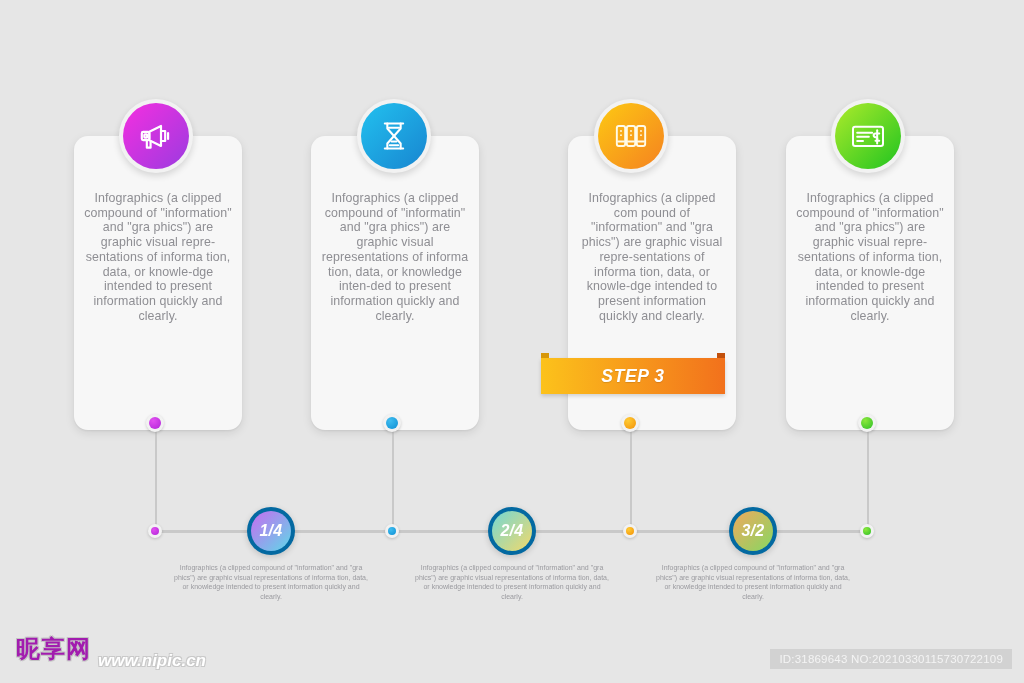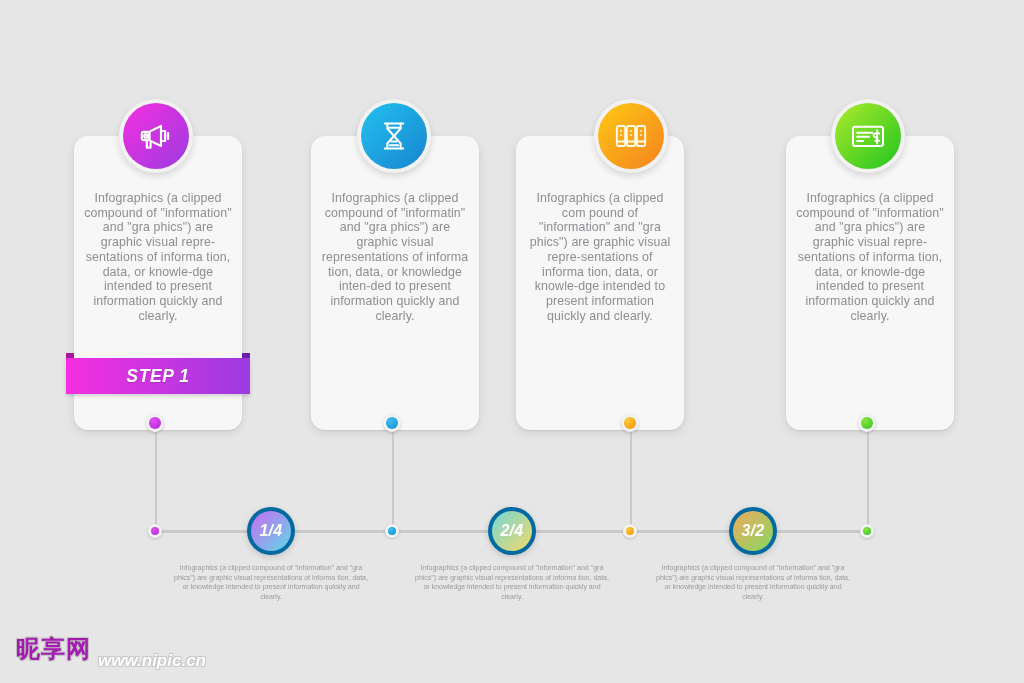--- a/index.html
+++ b/index.html
@@ -23,21 +23,21 @@
     position: absolute;
     top: 136px;
     width: 168px;
     height: 294px;
     background: #f7f7f7;
     border-radius: 14px;
     box-shadow: 0 3px 10px rgba(0,0,0,0.10), 0 1px 2px rgba(0,0,0,0.06);
   }
   .card.c1 { left: 74px; }
   .card.c2 { left: 311px; }
-  .card.c3 { left: 516px; padding-left: 24px; }
+  .card.c3 { left: 568px; padding-left: 24px; }
   .card.c4 { left: 786px; }
 
   .card-body {
     position: absolute;
     top: 55px;
     left: 9px;
     right: 9px;
     text-align: center;
     font-size: 12.4px;
     line-height: 14.7px;
@@ -233,25 +233,20 @@
         <g fill="none" stroke="#ffffff" stroke-width="2.6" stroke-linejoin="round" stroke-linecap="round">
           <path d="M30 12 L30 36 L16 29 L16 19 Z"></path>
           <rect x="7" y="19" width="9" height="10" rx="1.6"></rect>
           <rect x="10" y="22" width="3.4" height="4" rx="0.7"></rect>
           <path d="M13 29 L13 38 L17.5 38 L17.5 31"></path>
           <path d="M30 18 L35 18 L35 30 L30 30"></path>
           <path d="M38.5 20.5 L38.5 27.5"></path>
         </g>
       </svg>
     </div>
-  </div>
-  <div class="ribbon r1" style="background:linear-gradient(90deg,#f52fe0 0%,#9b3be0 100%);">
-    <div class="tab left" style="background:#a8179a;"></div>
-    <div class="tab right" style="background:#6b20a8;"></div>
-    <span class="label">STEP 1</span>
   </div>
   <div class="dot big" style="left:146px; top:414px;">
     <div class="fill" style="background:radial-gradient(circle at 35% 30%,#e24ff0,#b026d8);"></div>
   </div>
   <div class="dot small" style="left:148px; top:524px;">
     <div class="fill" style="background:radial-gradient(circle at 35% 30%,#e24ff0,#b026d8);"></div>
   </div>
 
   <div class="card c2">
     <div class="card-body">Infographics (a clipped compound of "informatin" and "gra phics") are graphic visual representations of informa tion, data, or knowledge inten-ded to present information quickly and clearly.</div>
@@ -294,20 +289,25 @@
           <circle cx="12" cy="18" r="1.1" fill="#fffbe8" stroke="none"></circle>
           <circle cx="12" cy="23" r="1.1" fill="#fffbe8" stroke="none"></circle>
           <circle cx="24" cy="18" r="1.1" fill="#fffbe8" stroke="none"></circle>
           <circle cx="24" cy="23" r="1.1" fill="#fffbe8" stroke="none"></circle>
           <circle cx="36" cy="18" r="1.1" fill="#fffbe8" stroke="none"></circle>
           <circle cx="36" cy="23" r="1.1" fill="#fffbe8" stroke="none"></circle>
         </g>
       </svg>
     </div>
   </div>
+  <div class="ribbon r3" style="background:linear-gradient(90deg,#fcc21b 0%,#f2711c 100%);">
+    <div class="tab left" style="background:#d79608;"></div>
+    <div class="tab right" style="background:#c2500c;"></div>
+    <span class="label">STEP 3</span>
+  </div>
   <div class="dot big" style="left:621px; top:414px;">
     <div class="fill" style="background:radial-gradient(circle at 35% 30%,#ffcb33,#f29008);"></div>
   </div>
   <div class="dot small" style="left:623px; top:524px;">
     <div class="fill" style="background:radial-gradient(circle at 35% 30%,#ffcb33,#f29008);"></div>
   </div>
 
   <div class="card c4">
     <div class="card-body">Infographics (a clipped compound of "information" and "gra phics") are graphic visual repre-sentations of informa tion, data, or knowle-dge intended to present information quickly and clearly.</div>
   </div>
@@ -344,14 +344,15 @@
 
   <div class="frac" style="left:729px; top:507px;">
     <div class="disc" style="background:linear-gradient(135deg,#f0a95e 0%,#86d862 100%);">3/2</div>
   </div>
   <div class="cap" style="left:653px; top:563px;">Infographics (a clipped compound of "information" and "gra phics") are graphic visual representations of informa tion, data, or knowledge intended to present information quickly and clearly.</div>
 
   <div class="wm">
     <span class="wm-cn">昵享网</span>
     <span class="wm-url">www.nipic.cn</span>
   </div>
+  <div class="idbar">ID:31869643 NO:20210330115730722109</div>
 
 </div>
 
 </body></html>

